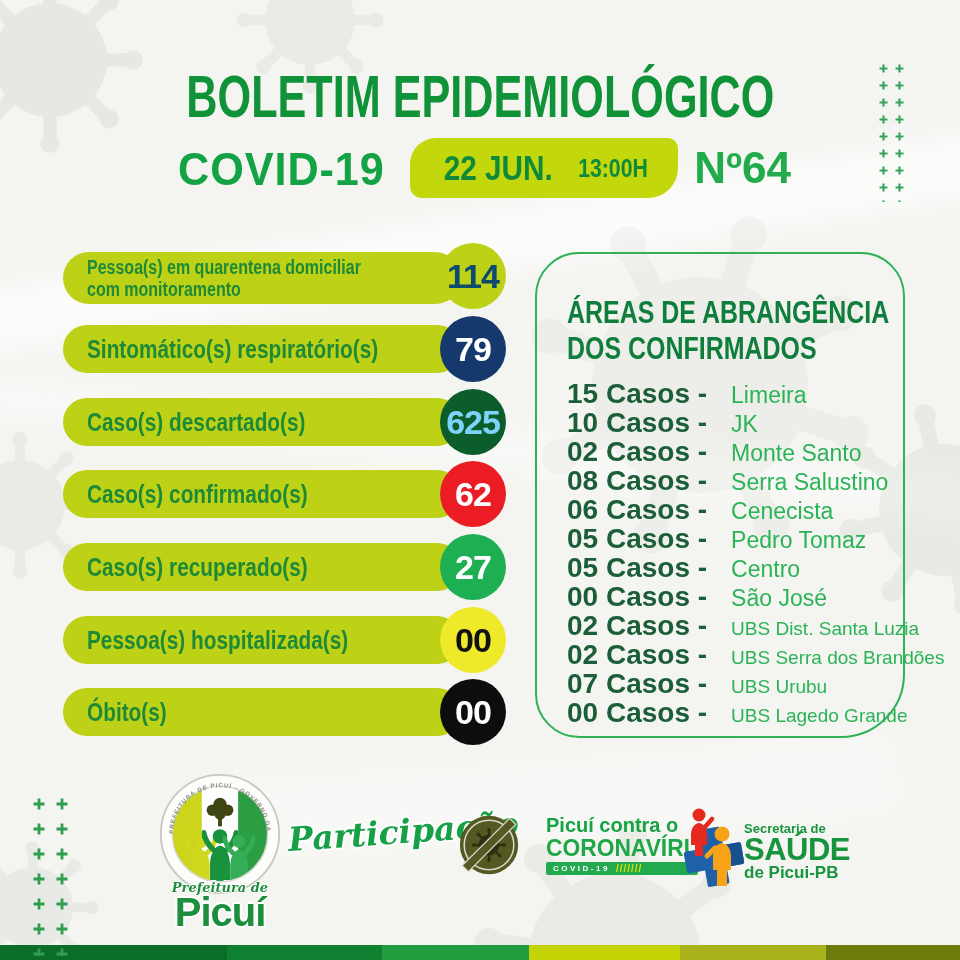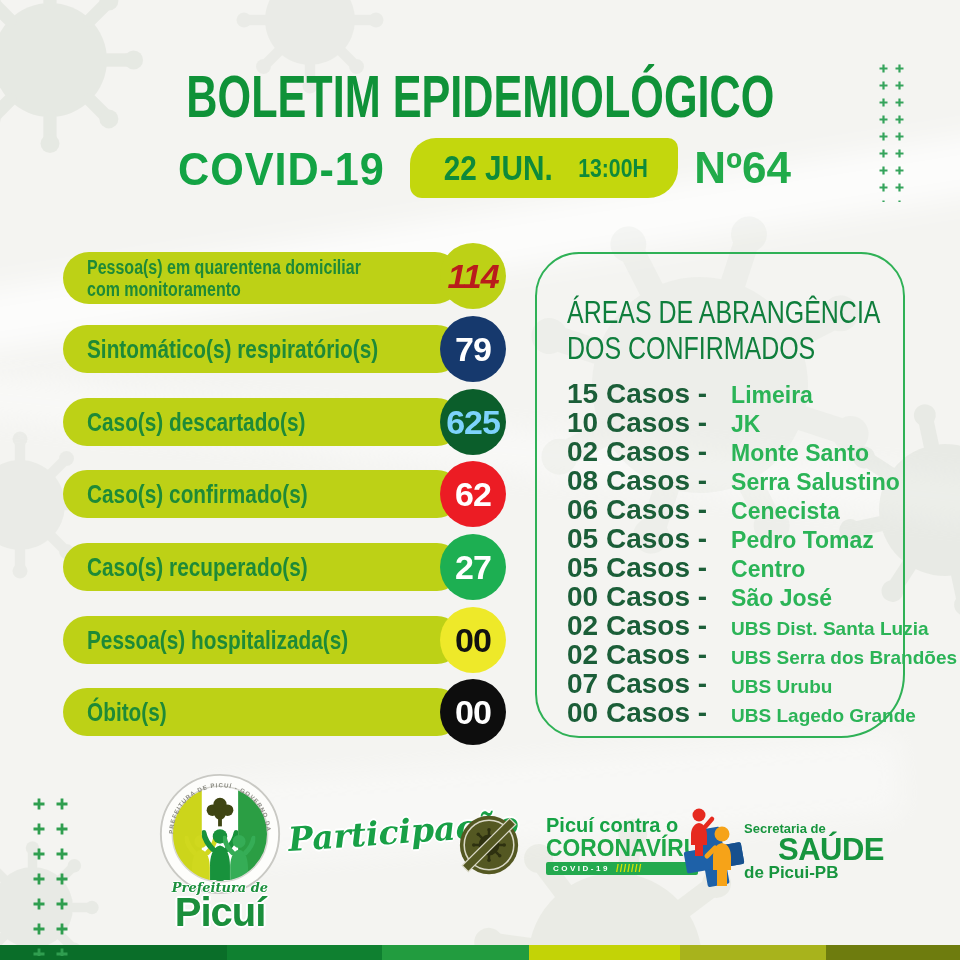--- a/index.html
+++ b/index.html
@@ -40,26 +40,26 @@
   .stat-row.two .pill{height:52px;}
   .stat-row.two .pill .lbl{font-size:20px;line-height:1.12;white-space:normal;width:420px;}
   .num-circle{position:absolute;left:377px;top:-9px;width:66px;height:66px;border-radius:50%;
     display:flex;align-items:center;justify-content:center;
     font-size:34px;font-weight:bold;letter-spacing:-1px;}
   .r1{top:0;}.r2{top:73px;}.r3{top:146px;}.r4{top:218px;}.r5{top:291px;}.r6{top:364px;}.r7{top:436px;}
   
   .panel{position:absolute;left:535px;top:252px;width:370px;height:486px;z-index:2;
     border:2px solid #2fb156;border-radius:44px 44px 64px 44px;box-sizing:border-box;
     padding:40px 18px 0 30px;}
-  .panel-title{font-size:32px;font-weight:normal;color:#0f7e3c;line-height:36px;}
+  .panel-title{font-size:32px;font-weight:bold;color:#0f7e3c;line-height:36px;}
   .panel-title span{display:inline-block;transform:scaleX(.78);transform-origin:left center;white-space:nowrap;}
   .area-list{margin-top:13px;}
   .area-item{height:29px;line-height:29px;white-space:nowrap;}
   .area-item .count{font-size:28px;font-weight:bold;color:#1b5e38;margin-right:24px;}
-  .area-item .name{font-size:23px;font-weight:bold;color:#2bb457;}
+  .area-item .name{font-size:23px;font-weight:normal;color:#2bb457;}
   .area-item:nth-child(n+9) .name{font-size:19px;}
   
   .seal-block{position:absolute;left:146px;top:772px;width:148px;text-align:center;z-index:3;}
   .seal-small{font-family:"DejaVu Serif",serif;font-style:italic;font-weight:bold;
     font-size:13px;color:#1b8f3c;margin-top:-20px;
     text-shadow:1px 0 #fff,-1px 0 #fff,0 1px #fff,0 -1px #fff;}
   .seal-big{font-size:40px;font-weight:bold;color:#1b8f3c;letter-spacing:-1px;line-height:.85;
     text-shadow:2px 0 #fff,-2px 0 #fff,0 2px #fff,0 -2px #fff,1px 1px #fff,-1px -1px #fff;}
   .governo-block{position:absolute;left:288px;top:818px;width:175px;text-align:center;z-index:3;}
   .gov-line1{font-size:23px;font-weight:bold;color:#149a40;display:inline-block;transform:scaleX(.85);white-space:nowrap;}
@@ -71,21 +71,21 @@
   .cor-l1{font-size:20px;font-weight:bold;color:#16a345;line-height:21px;white-space:nowrap;}
   .cor-l2{font-size:24px;font-weight:bold;color:#1ea747;line-height:24px;white-space:nowrap;
     display:inline-block;transform:scaleX(.95);transform-origin:left center;}
   .cor-bar{width:152px;height:13px;background:#23a94e;border-radius:2px;margin-top:2px;
     display:flex;align-items:center;}
   .cor-bar .cb-label{font-size:8px;font-weight:bold;color:#fff;letter-spacing:2.5px;padding-left:7px;white-space:nowrap;}
   .cor-bar .cb-slashes{font-size:10px;font-weight:bold;color:#d8e300;margin-left:6px;letter-spacing:1px;white-space:nowrap;}
   .saude-block{position:absolute;left:676px;top:804px;display:flex;align-items:center;z-index:3;}
   .saude-txt{margin-left:-6px;margin-top:2px;}
   .sa-l1{font-size:13px;font-weight:bold;color:#17953e;line-height:14px;}
-  .sa-l2{font-size:31px;font-weight:bold;color:#17953e;line-height:28px;letter-spacing:-.5px;margin-left:34px;}
+  .sa-l2{font-size:31px;font-weight:bold;color:#17953e;line-height:28px;letter-spacing:-.5px;}
   .sa-l3{font-size:17px;font-weight:bold;color:#17953e;line-height:17px;}
   
   .bottom-bar{position:absolute;left:0;bottom:0;width:960px;height:15px;display:flex;z-index:2;}
   .bottom-bar div{height:15px;}
   .seg1{width:227px;}.seg2{width:155px;}.seg3{width:147px;}.seg4{width:151px;}.seg5{width:146px;}.seg6{width:134px;}
 </style>
 </head>
 <body>
 
 <div id="canvas">
@@ -176,21 +176,21 @@
       <span class="t">13:00H</span>
     </div>
     <span class="edition">Nº64</span>
   </div>
 
   <div class="stats">
     <div class="stat-row two r1">
       <div class="pill">
           <span class="lbl">Pessoa(s) em quarentena domiciliar com monitoramento</span>
         </div>
-      <div class="num-circle" style="background: rgb(189, 209, 22); color: #b91c1c; font-style: italic;">114</div>
+      <div class="num-circle" style="background: rgb(189, 209, 22); color: #0c4a6e;">114</div>
     </div>
     <div class="stat-row r2">
       <div class="pill">
           <span class="lbl">Sintomático(s) respiratório(s)</span>
         </div>
       <div class="num-circle" style="background: rgb(22, 57, 109); color: rgb(255, 255, 255);">79</div>
     </div>
     <div class="stat-row r3">
       <div class="pill">
           <span class="lbl">Caso(s) descartado(s)</span>

